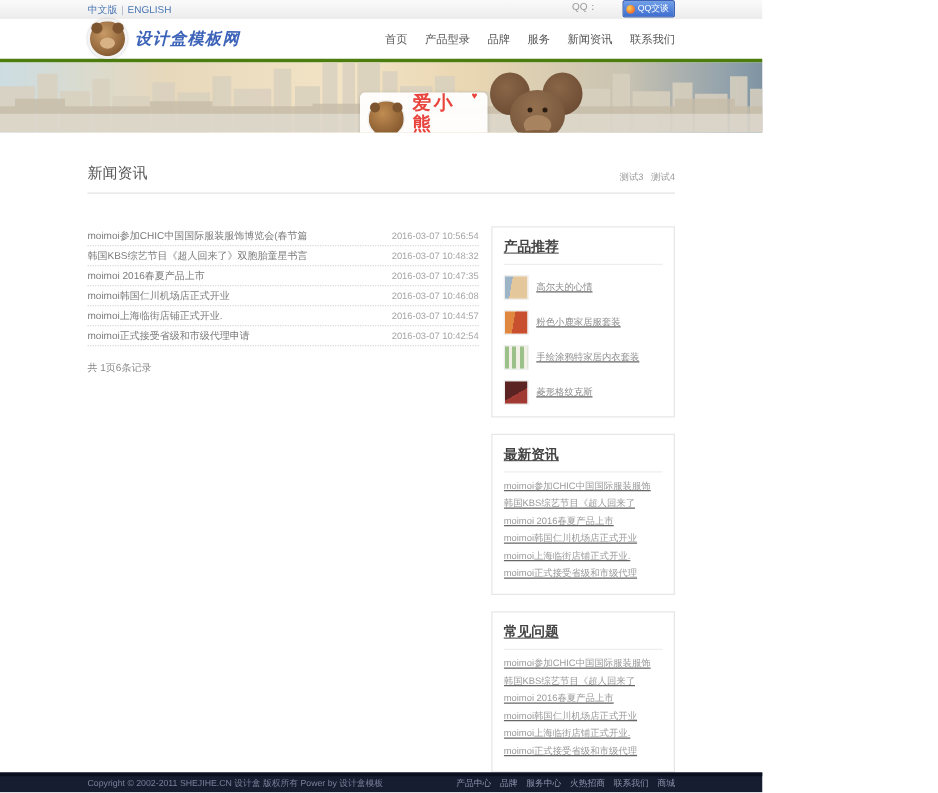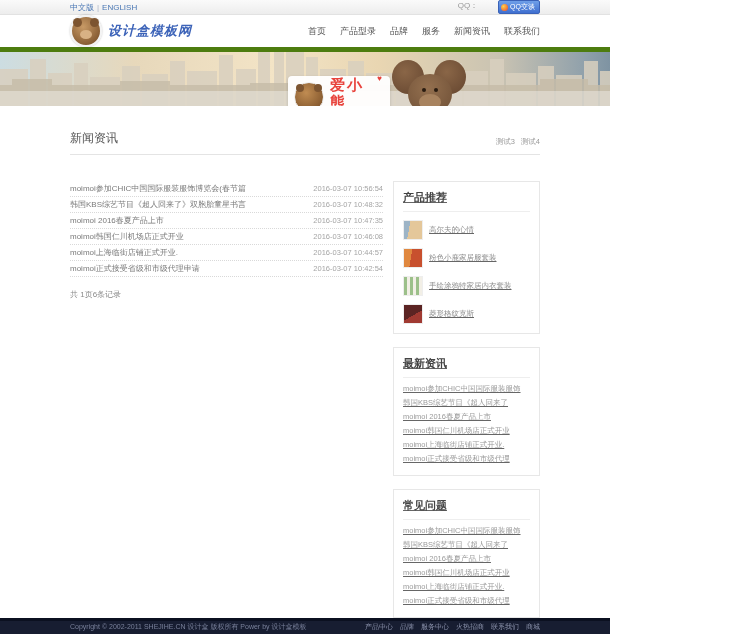--- a/index.html
+++ b/index.html
@@ -11,21 +11,21 @@
   .topbar { height:22px; background:linear-gradient(#fafafa,#ededed); border-bottom:1px solid #e2e2e2; }
   .topbar-inner { width:470px; margin:0 auto; height:100%; display:flex; align-items:center; justify-content:space-between; }
   .lang { font-size:8px; color:#4a77b4; display:flex; gap:3px; align-items:center; }
   .lang .sep { color:#aab6c8; }
   .lang a { cursor:pointer; }
   .qq-area { display:flex; align-items:flex-start; gap:20px; font-size:8px; color:#999;margin-left:16px; }
   .qq-badge { display:inline-flex; align-items:center; gap:2px; background:linear-gradient(#6f9fe8,#3f6fd0); border:1px solid #3a62b8; border-radius:2px; color:#fff; font-size:7px; padding:1px 4px 1px 2px; cursor:pointer; }
   .qq-icon { width:7px; height:7px; border-radius:50%; background:radial-gradient(circle at 35% 35%, #ffd24d, #e8442a); display:inline-block; }
 
   
-  .header { height:53px; background:#fff; border-bottom:5px solid #4d7c0f; }
+  .header { height:53px; background:#fff; border-bottom:3px solid #4d7c0f; }
   .header-inner { width:470px; margin:0 auto; height:100%; display:flex; align-items:center; justify-content:space-between; }
   .logo { display:flex; align-items:center; gap:6px; cursor:pointer; }
   .logo-circle { width:32px; height:32px; border-radius:50%; background:radial-gradient(circle at 40% 35%, #c89a66, #8a5f35 70%, #6e4826); border:2px solid #f3f3f3; box-shadow:0 0 2px rgba(0,0,0,.25); position:relative; }
   .logo-circle:before, .logo-circle:after { content:""; position:absolute; width:9px; height:9px; border-radius:50%; background:#7c5430; top:1px; }
   .logo-circle:before { left:1px; } .logo-circle:after { right:1px; }
   .logo-circle .muzzle { position:absolute; width:12px; height:9px; border-radius:50%; background:#d8b184; left:8px; top:13px; }
   .logo-text { font-family:"DejaVu Serif", serif; font-style:italic; font-weight:bold; font-size:13px; color:#3c63b8; letter-spacing:1px; }
   .nav { display:flex; gap:14px; font-size:9px; color:#555; }
   .nav .nav-item { cursor:pointer; }
 

